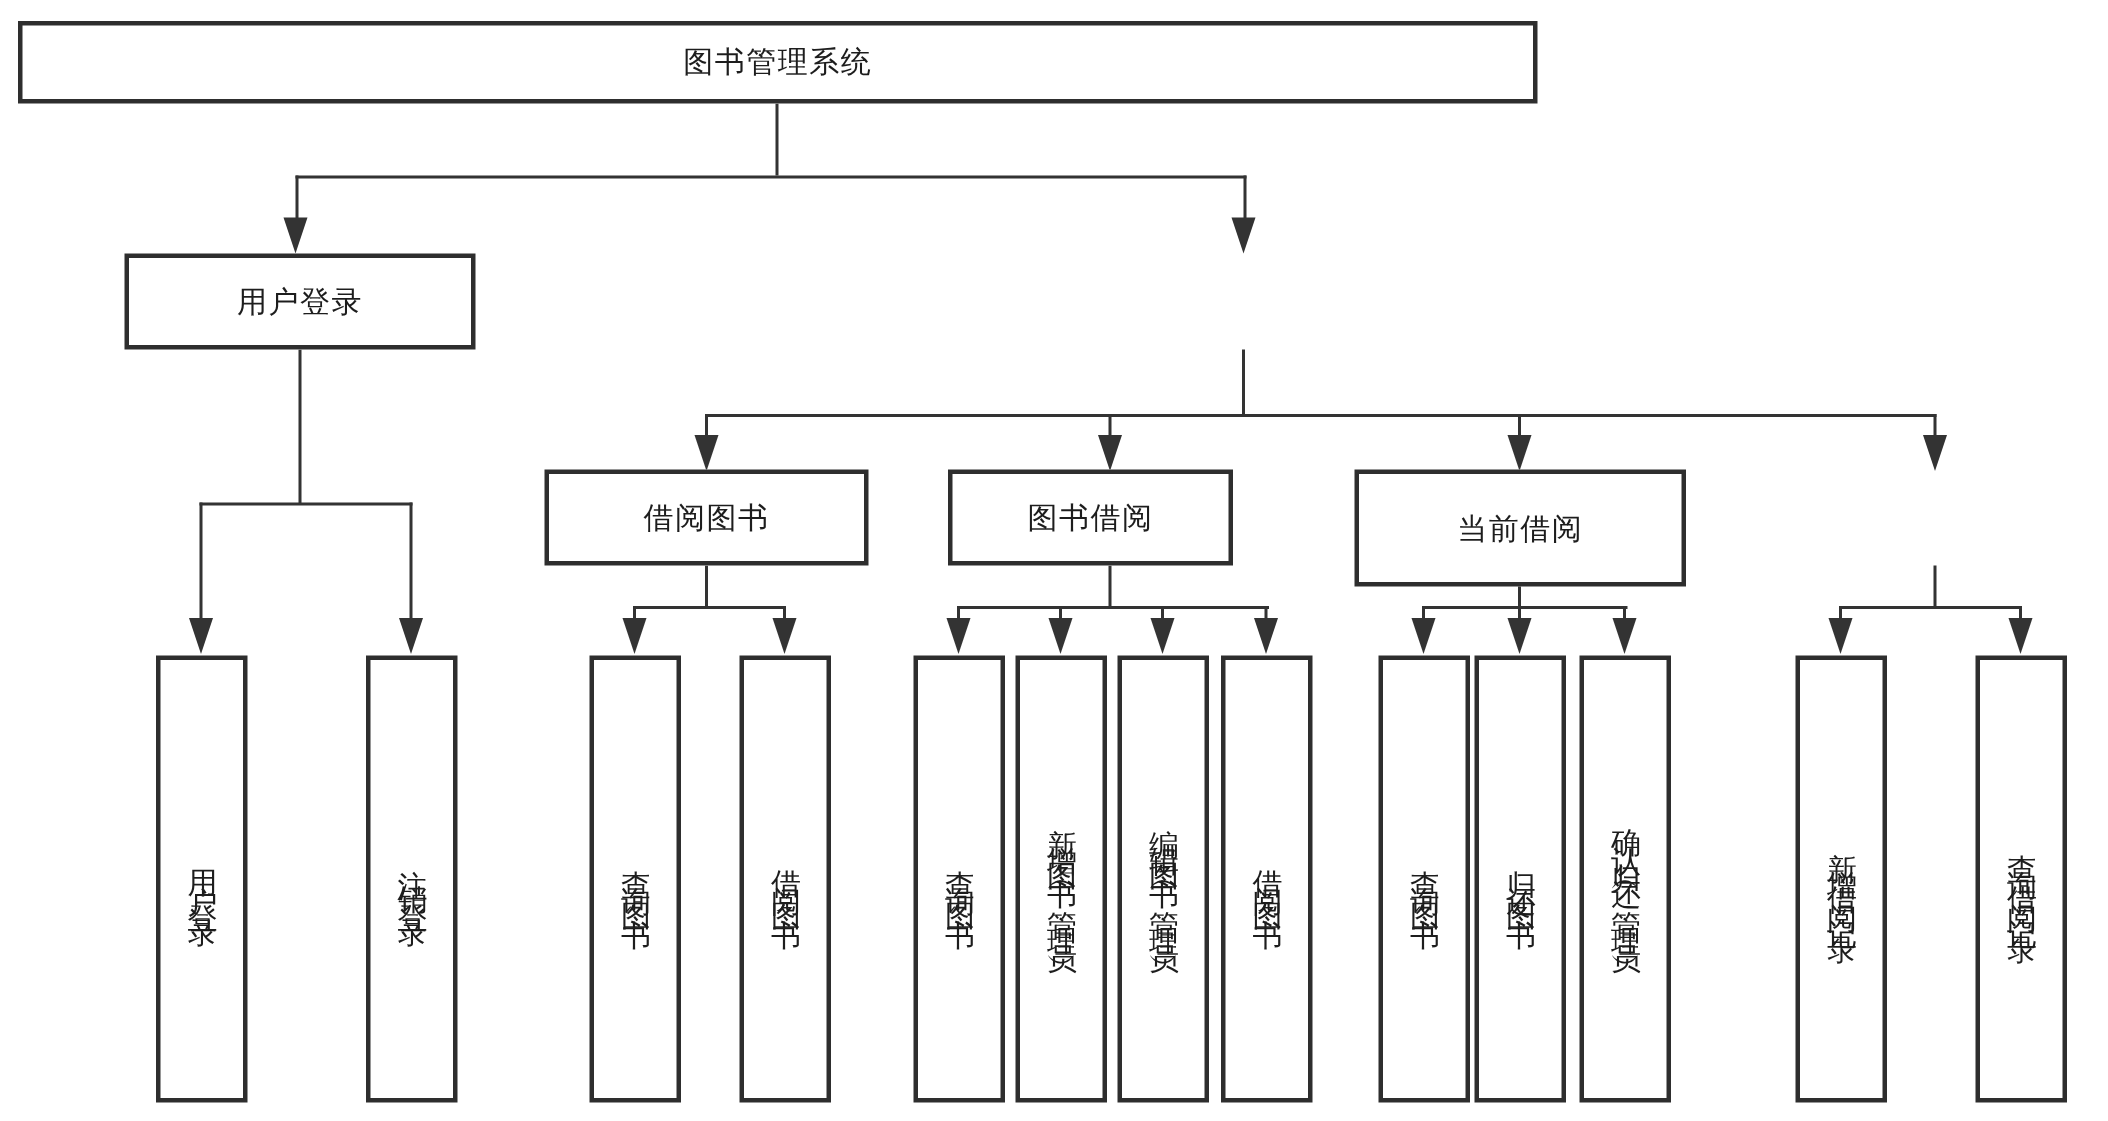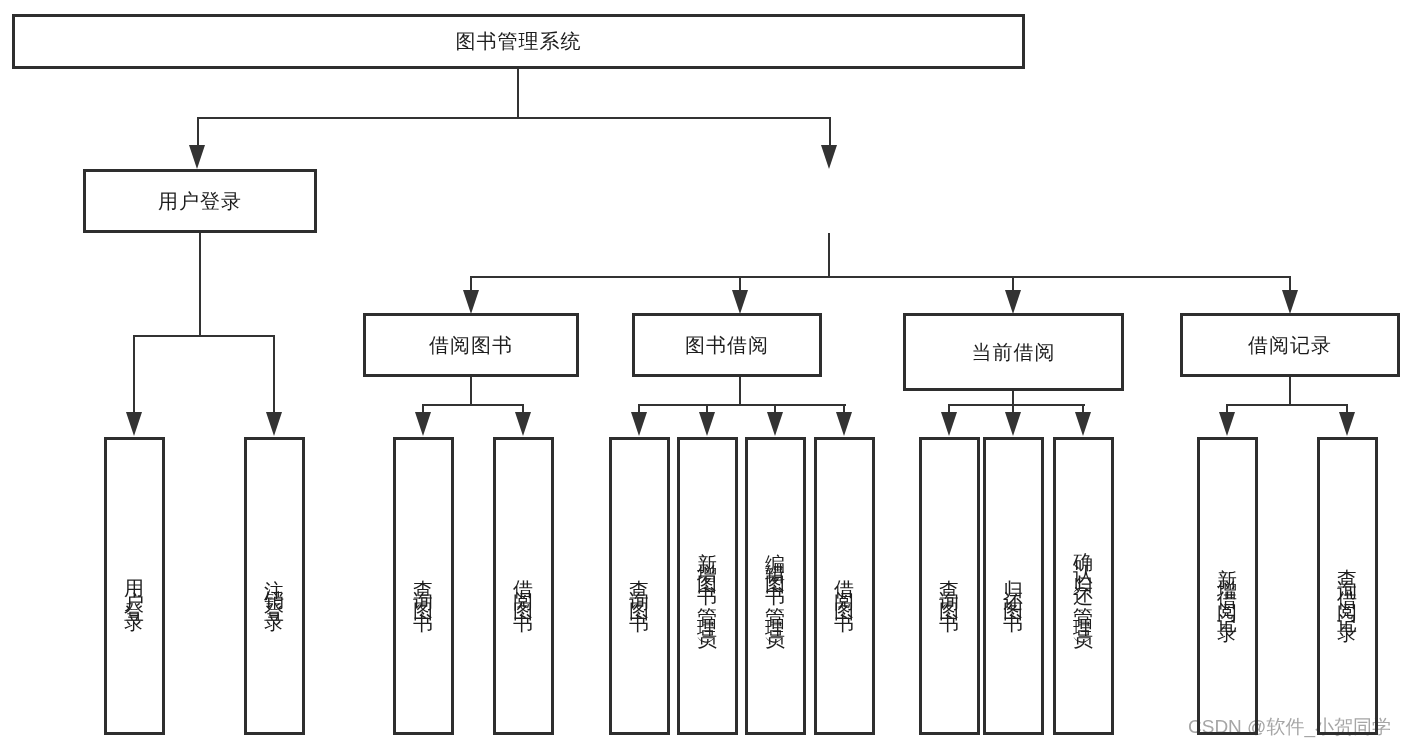--- a/index.html
+++ b/index.html
@@ -67,23 +67,20 @@
   </div>
 
   <div class="node" style="left:363px;top:313px;width:216px;height:64px">
     <span>借阅图书</span>
   </div>
   <div class="node" style="left:632px;top:313px;width:190px;height:64px">
     <span>图书借阅</span>
   </div>
   <div class="node" style="left:903px;top:313px;width:221px;height:78px">
     <span>当前借阅</span>
-  </div>
-  <div class="node" style="left:1180px;top:313px;width:220px;height:64px">
-    <span>借阅记录</span>
   </div>
 
   <div class="node leaf" style="left:104px;top:437px;width:61px;height:298px">
     <span>用户登录</span>
   </div>
   <div class="node leaf" style="left:244px;top:437px;width:61px;height:298px">
     <span>注销登录</span>
   </div>
 
   <div class="node leaf" style="left:393px;top:437px;width:61px;height:298px">
@@ -175,15 +172,14 @@
   <div class="arrow" style="left:1005px;top:412px"></div>
   <div class="arrow" style="left:1075px;top:412px"></div>
 
   <div class="line" style="left:1289px;top:377px;width:2px;height:28px"></div>
   <div class="line" style="left:1226px;top:404px;width:122px;height:2px"></div>
   <div class="line" style="left:1226px;top:404px;width:2px;height:10px"></div>
   <div class="line" style="left:1346px;top:404px;width:2px;height:10px"></div>
   <div class="arrow" style="left:1219px;top:412px"></div>
   <div class="arrow" style="left:1339px;top:412px"></div>
 
-  <div class="watermark">CSDN @软件_小贺同学</div>
 
 </div>
 
 </body></html>

